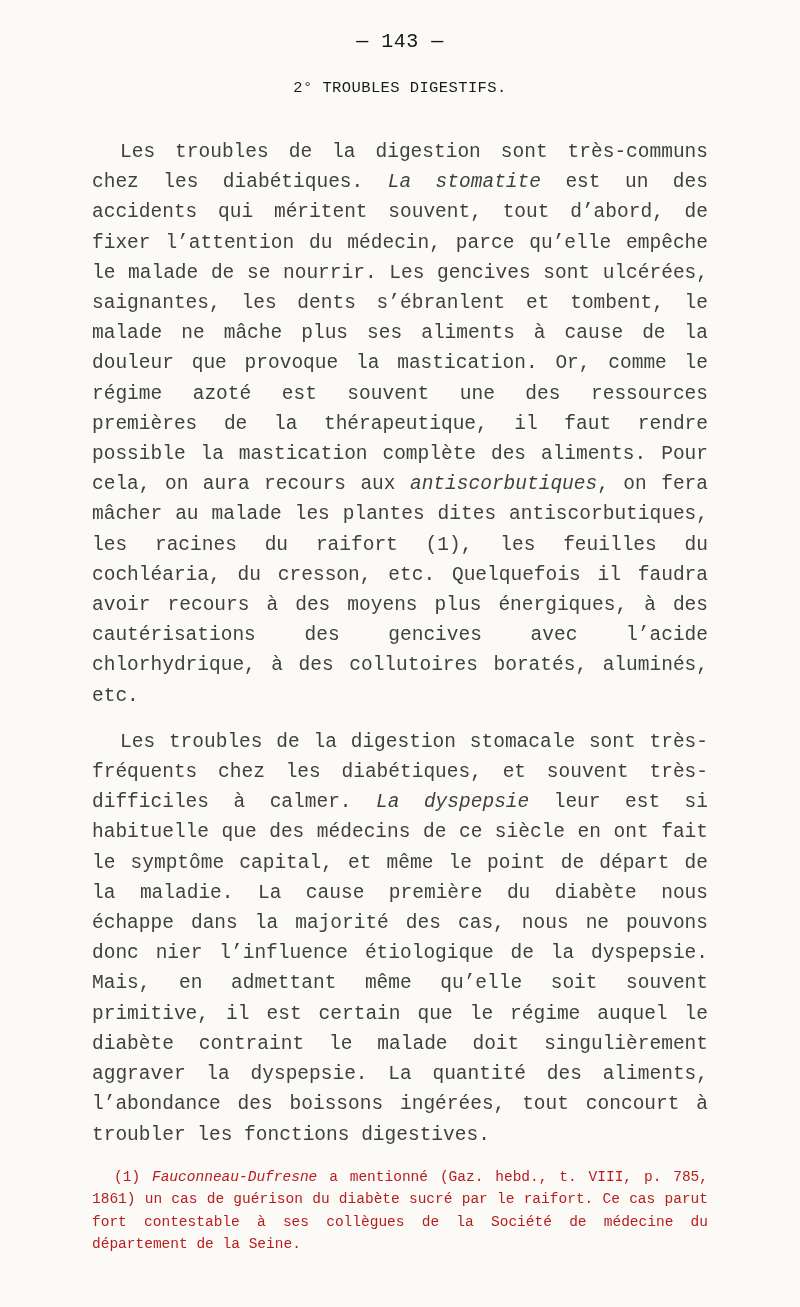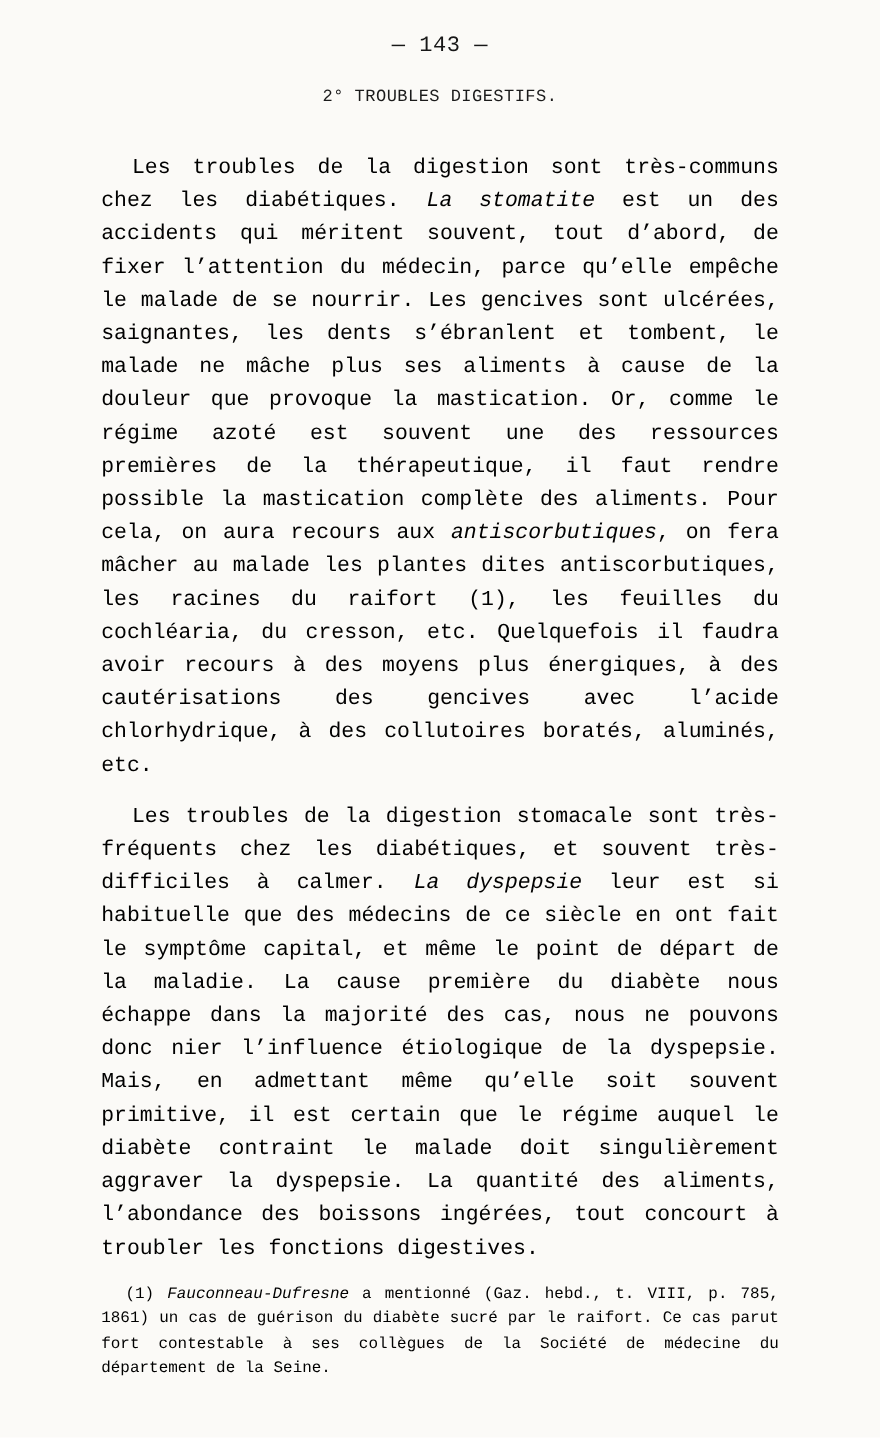--- a/index.html
+++ b/index.html
@@ -39,40 +39,40 @@
     margin: 0 0 40px 0;
     font-weight: normal;
     color: #1b1b1b;
   }
   .body-text p {
     margin: 0 0 0 0;
     font-size: 19.5px;
     line-height: 30.2px;
     text-align: justify;
     text-indent: 28px;
-    color: #000000;
+    color: #404040;
     -webkit-hyphens: none;
     hyphens: none;
   }
   .body-text p + p {
     margin-top: 16px;
   }
   .body-text em {
     font-style: italic;
   }
   .footnotes {
     margin-top: 16px;
   }
   .footnotes p {
     margin: 0;
     font-size: 14.5px;
     line-height: 22.5px;
     text-align: justify;
     text-indent: 22px;
-    color: #000000;
+    color: #b91c1c;
   }
   .footnotes em {
     font-style: italic;
   }
 </style>
 </head>
 <body>
 
 <div class="page">
   <div class="page-inner">

